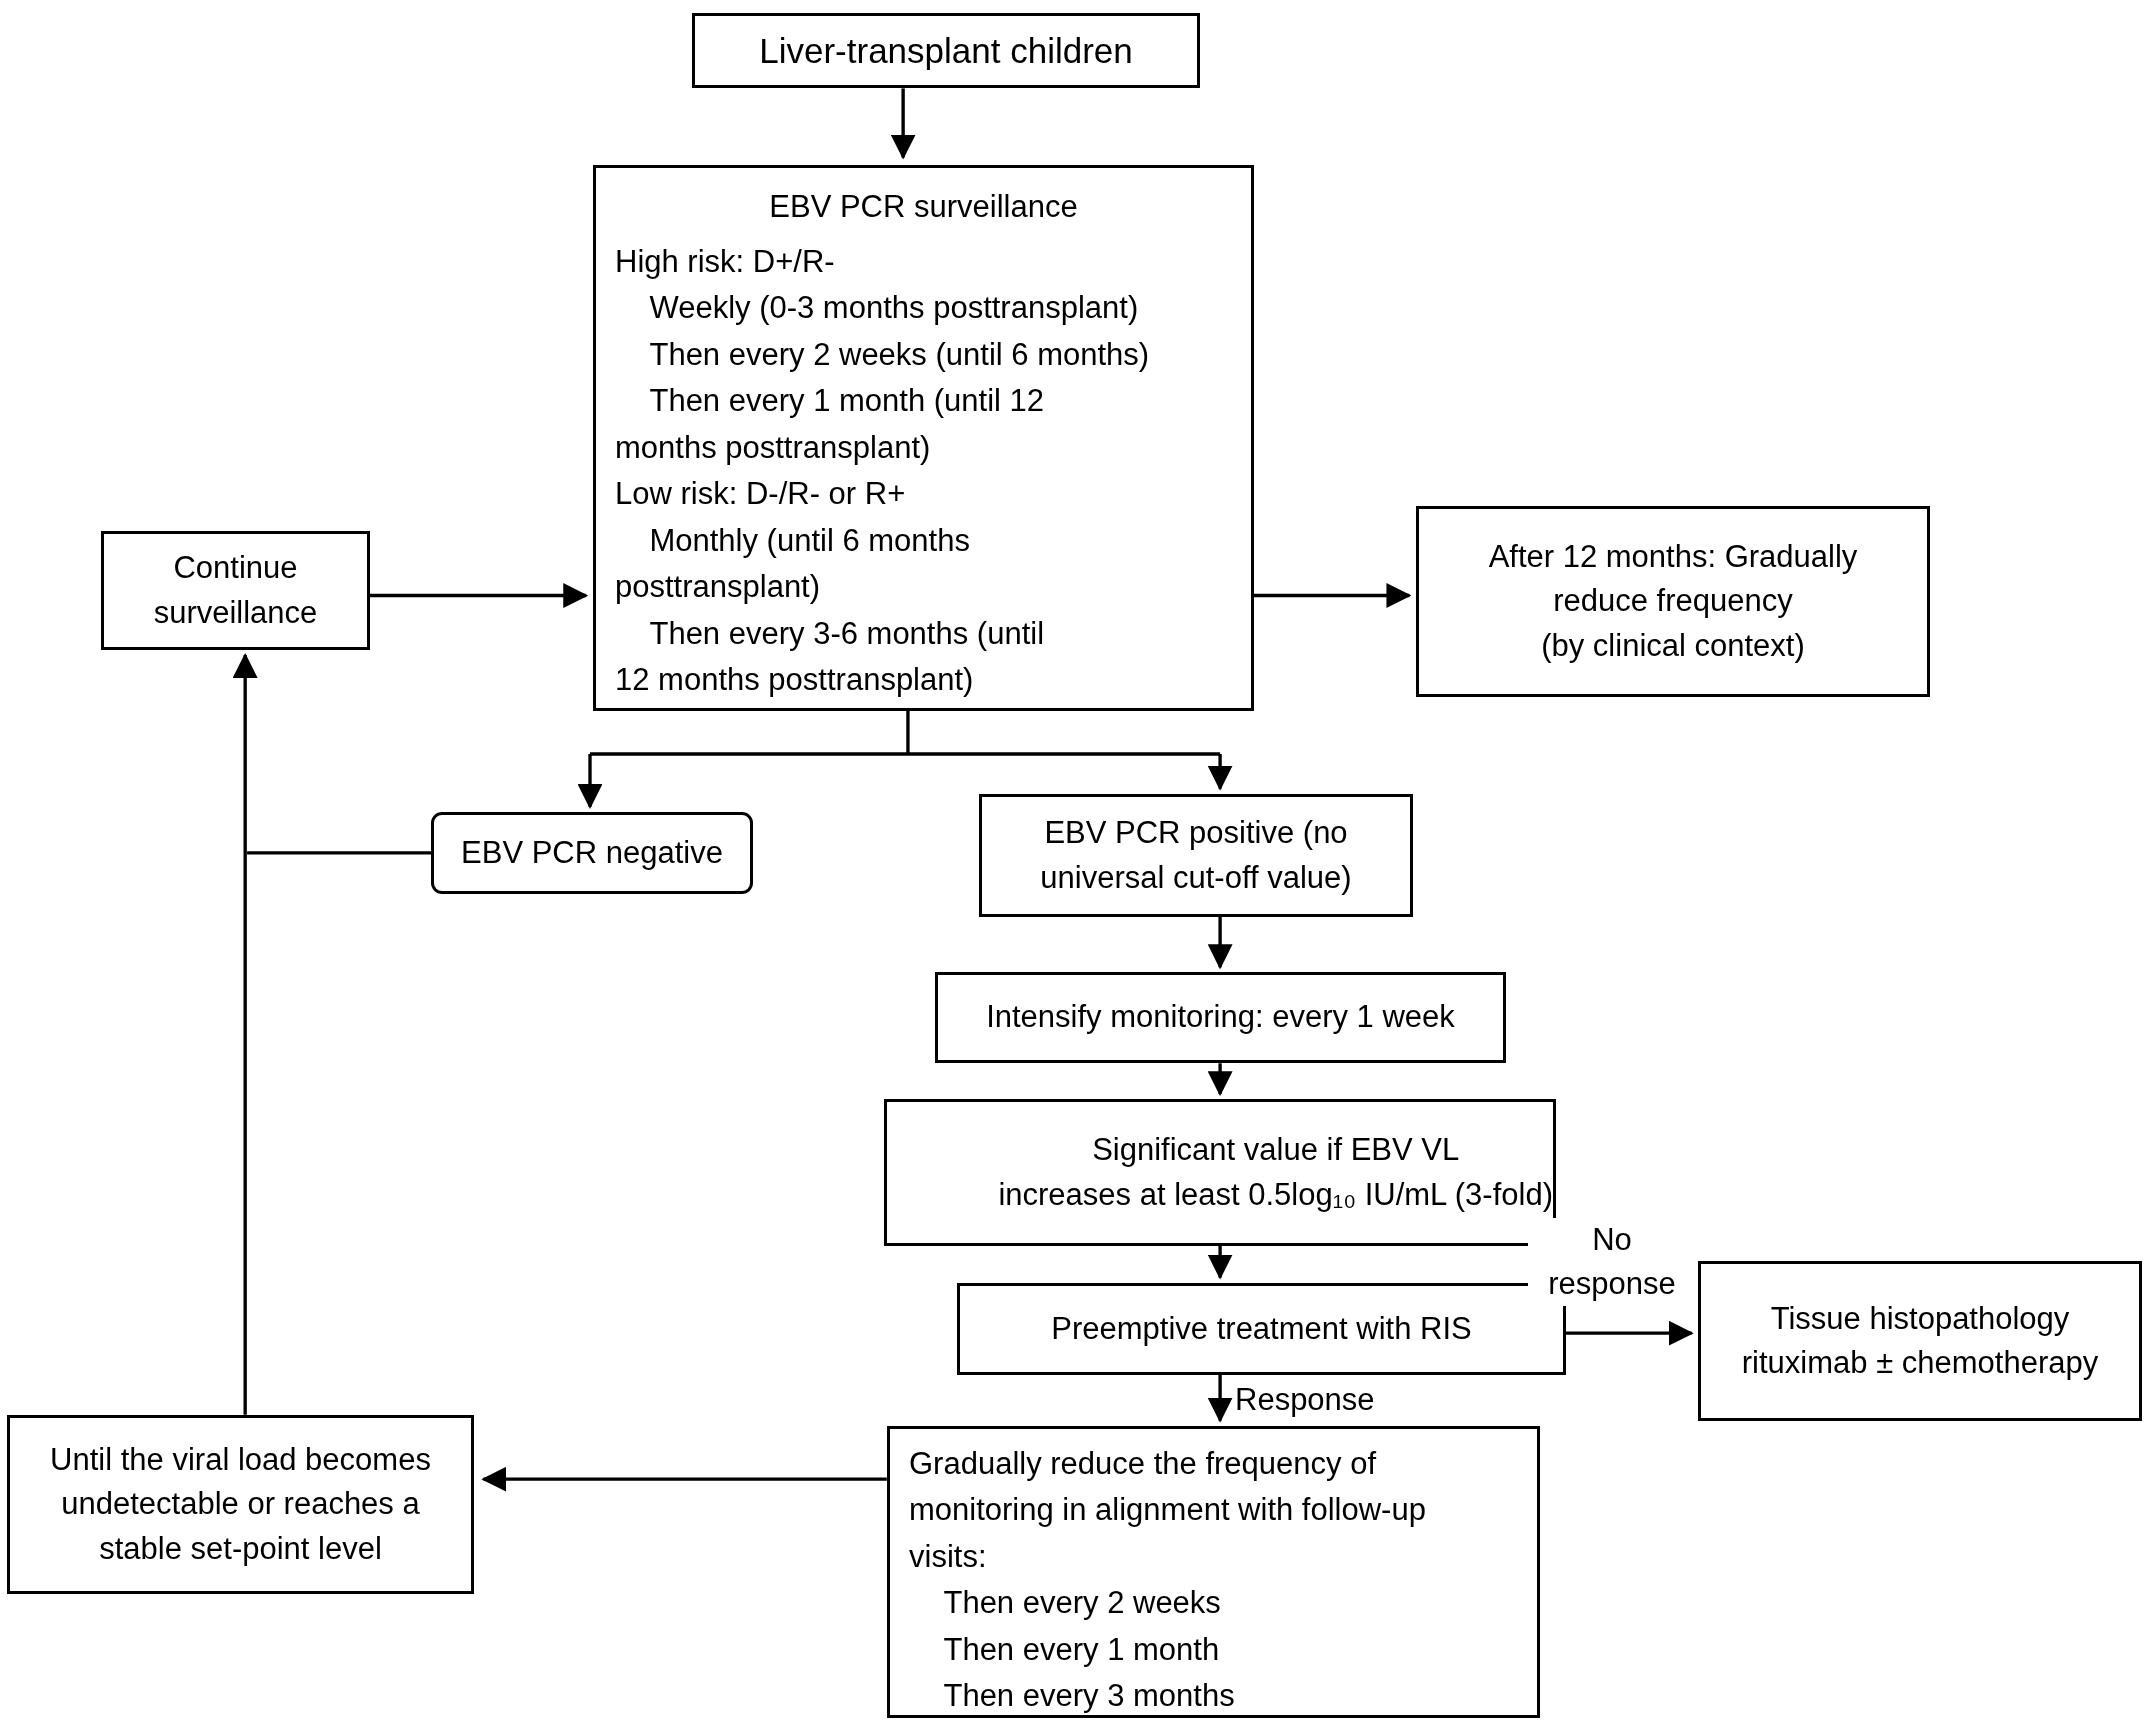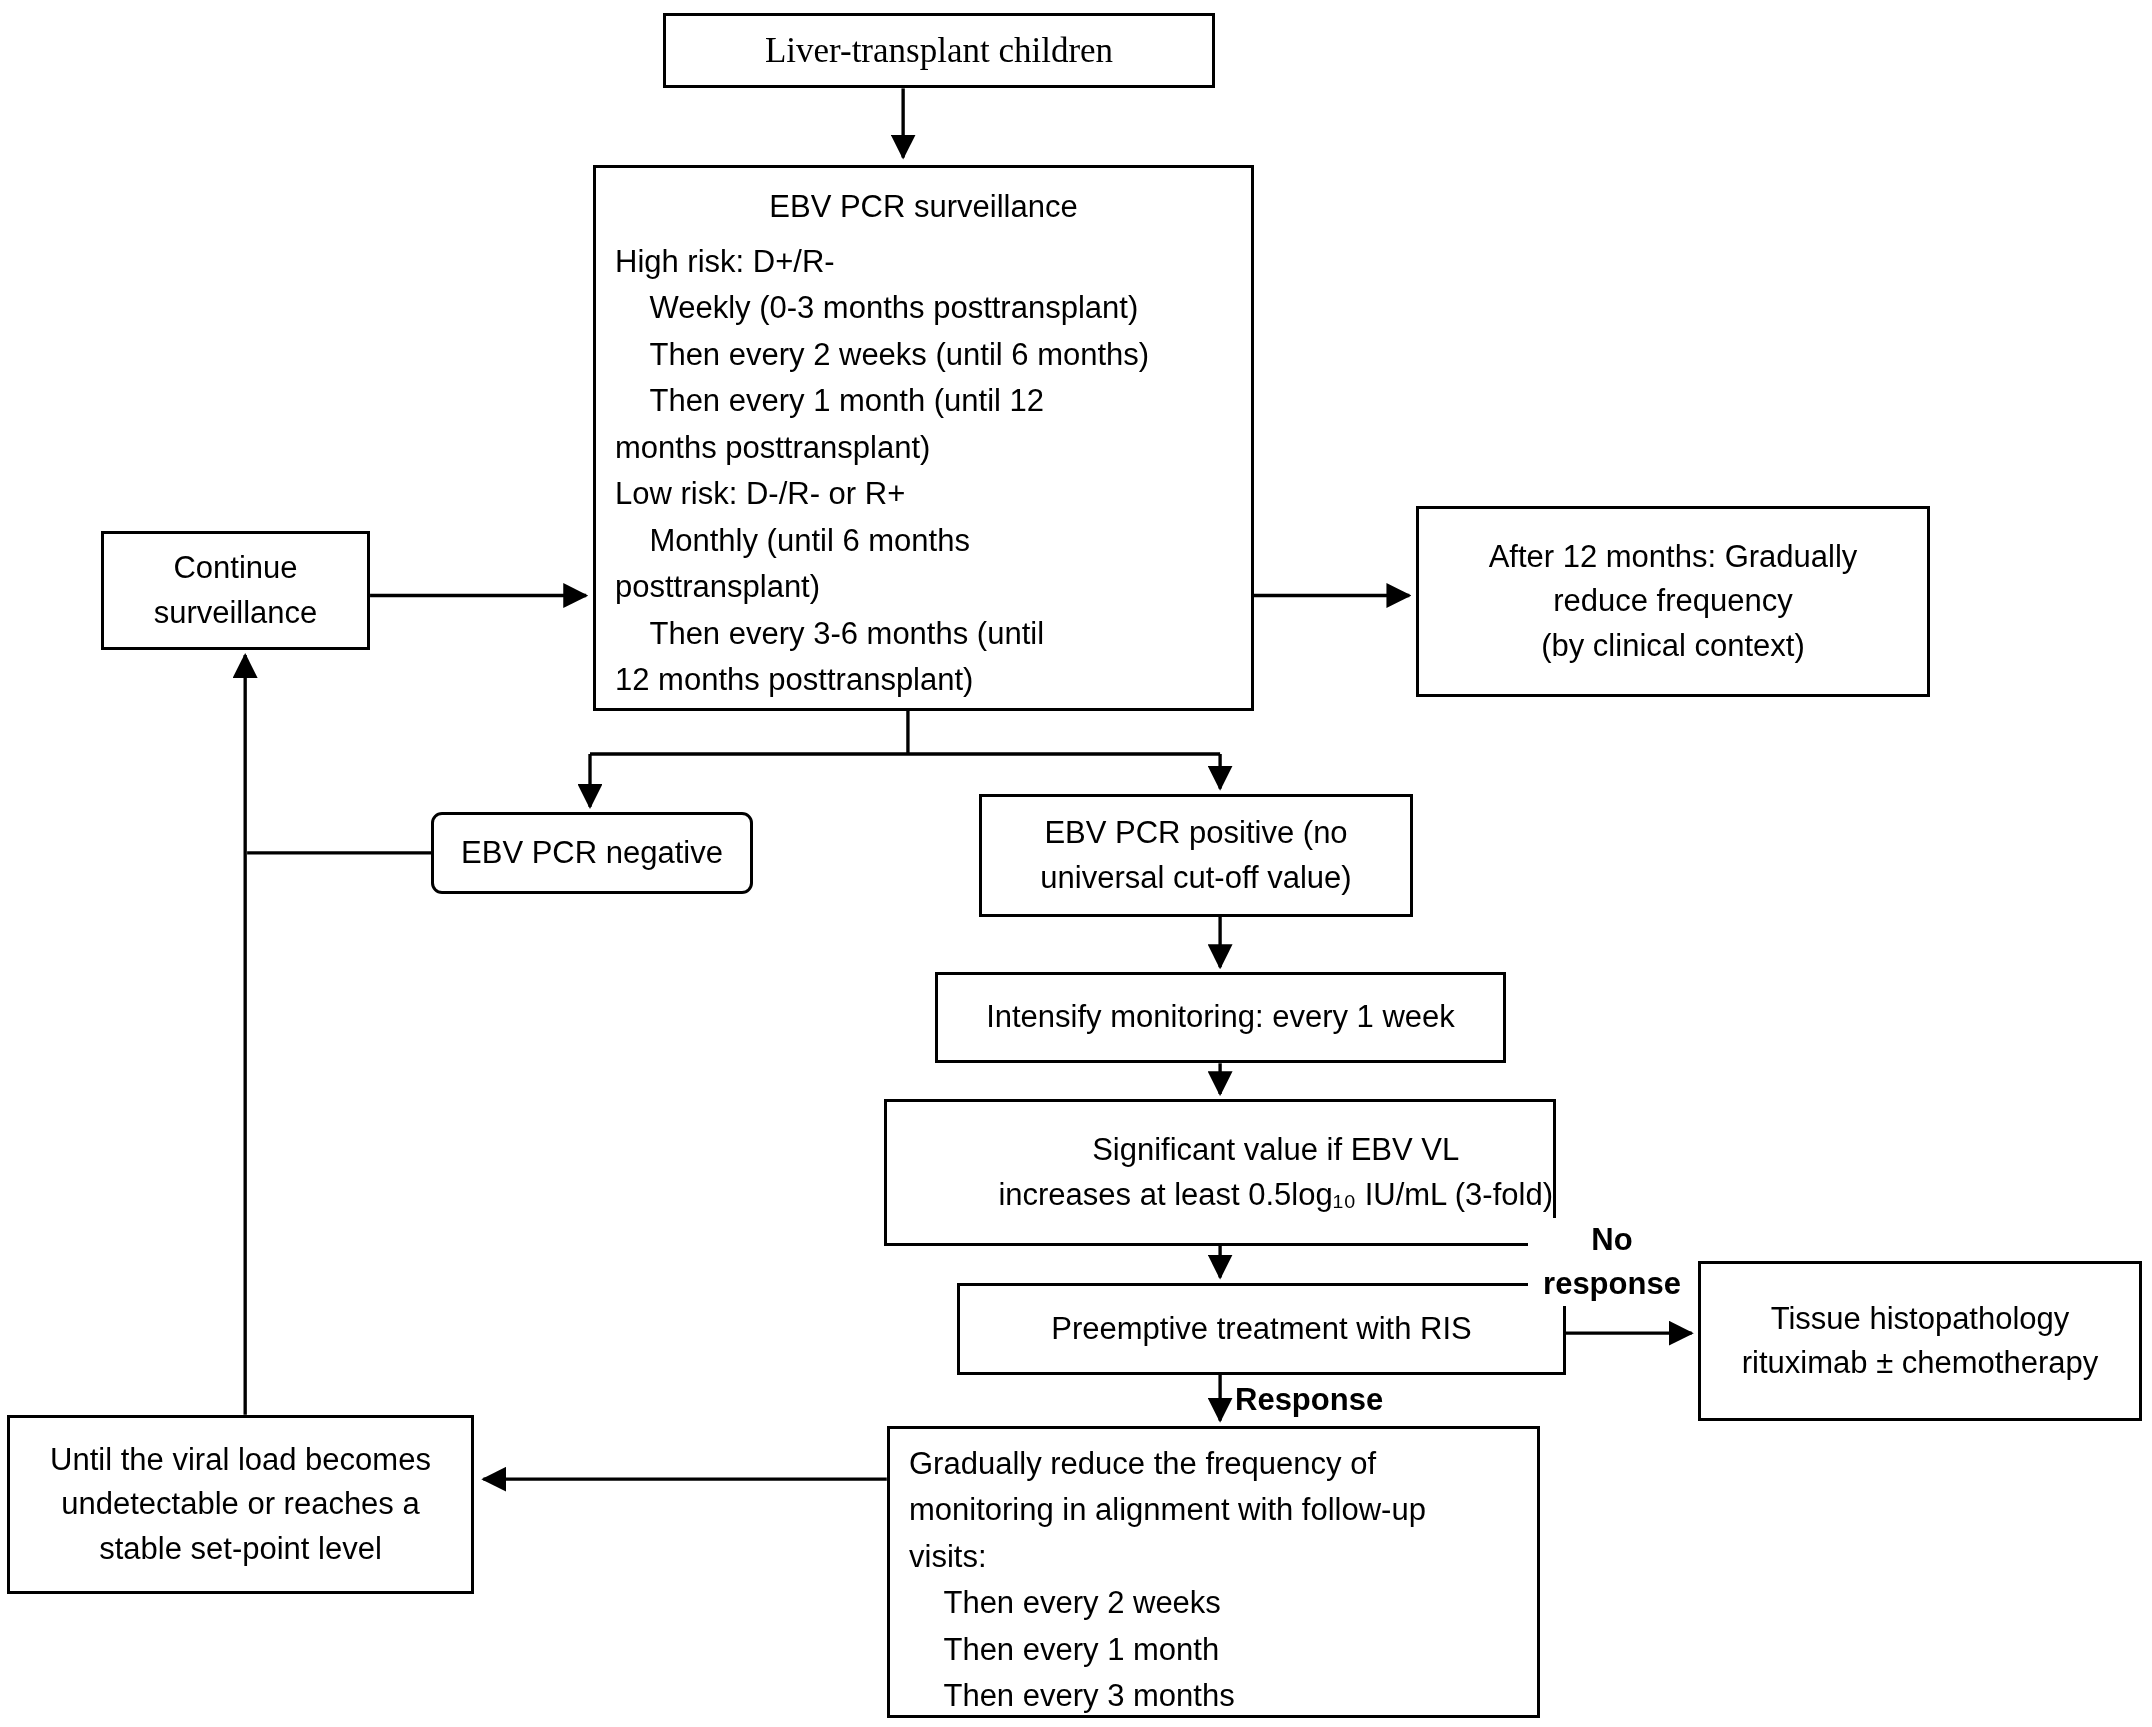--- a/index.html
+++ b/index.html
@@ -42,21 +42,20 @@
     margin: 5.8px 0 9.6px 0;
     white-space: pre-wrap;
   }
   .node.block .txt { line-height: 1.5; display: block; }
   .edge-label {
     position: absolute;
     font-size: 31px;
     line-height: 1.42;
     white-space: pre-wrap;
     background: #ffffff;
-    font-weight: bold;
   }
   .big-font { font-size: 35px; }
 </style>
 </head>
 <body>
 
 <div class="canvas">
 
   <svg class="connectors" viewBox="0 0 2241 1798" xmlns="http://www.w3.org/2000/svg">
     <defs>
@@ -74,21 +73,21 @@
     <line x1="1270" y1="954" x2="1270" y2="1007" marker-end="url(#arrow)"></line>
     <line x1="1270" y1="1107" x2="1270" y2="1139" marker-end="url(#arrow)"></line>
     <line x1="1270" y1="1297" x2="1270" y2="1330" marker-end="url(#arrow)"></line>
     <line x1="1587" y1="1388" x2="1761" y2="1388" marker-end="url(#arrow)"></line>
     <line x1="1270" y1="1431" x2="1270" y2="1479" marker-end="url(#arrow)"></line>
     <line x1="923" y1="1540" x2="503" y2="1540" marker-end="url(#arrow)"></line>
     <line x1="449" y1="888" x2="257" y2="888"></line>
     <line x1="255" y1="1473" x2="255" y2="682" marker-end="url(#arrow)"></line>
   </svg>
 
-  <div class="node big-font" style="left:663px; top:13.4px; width:552px; height:75px;font-family:Liberation Serif, serif;">
+  <div class="node big-font" style="left:692px; top:13.4px; width:508px; height:75px;">
     <span class="txt">Liver-transplant children</span>
   </div>
 
   <div class="node block" style="left:593px; top:165px; width:661px; height:546px;">
     <div class="title">EBV PCR surveillance</div>
     <span class="txt">High risk: D+/R-
     Weekly (0-3 months posttransplant)
     Then every 2 weeks (until 6 months)
     Then every 1 month (until 12
 months posttransplant)

